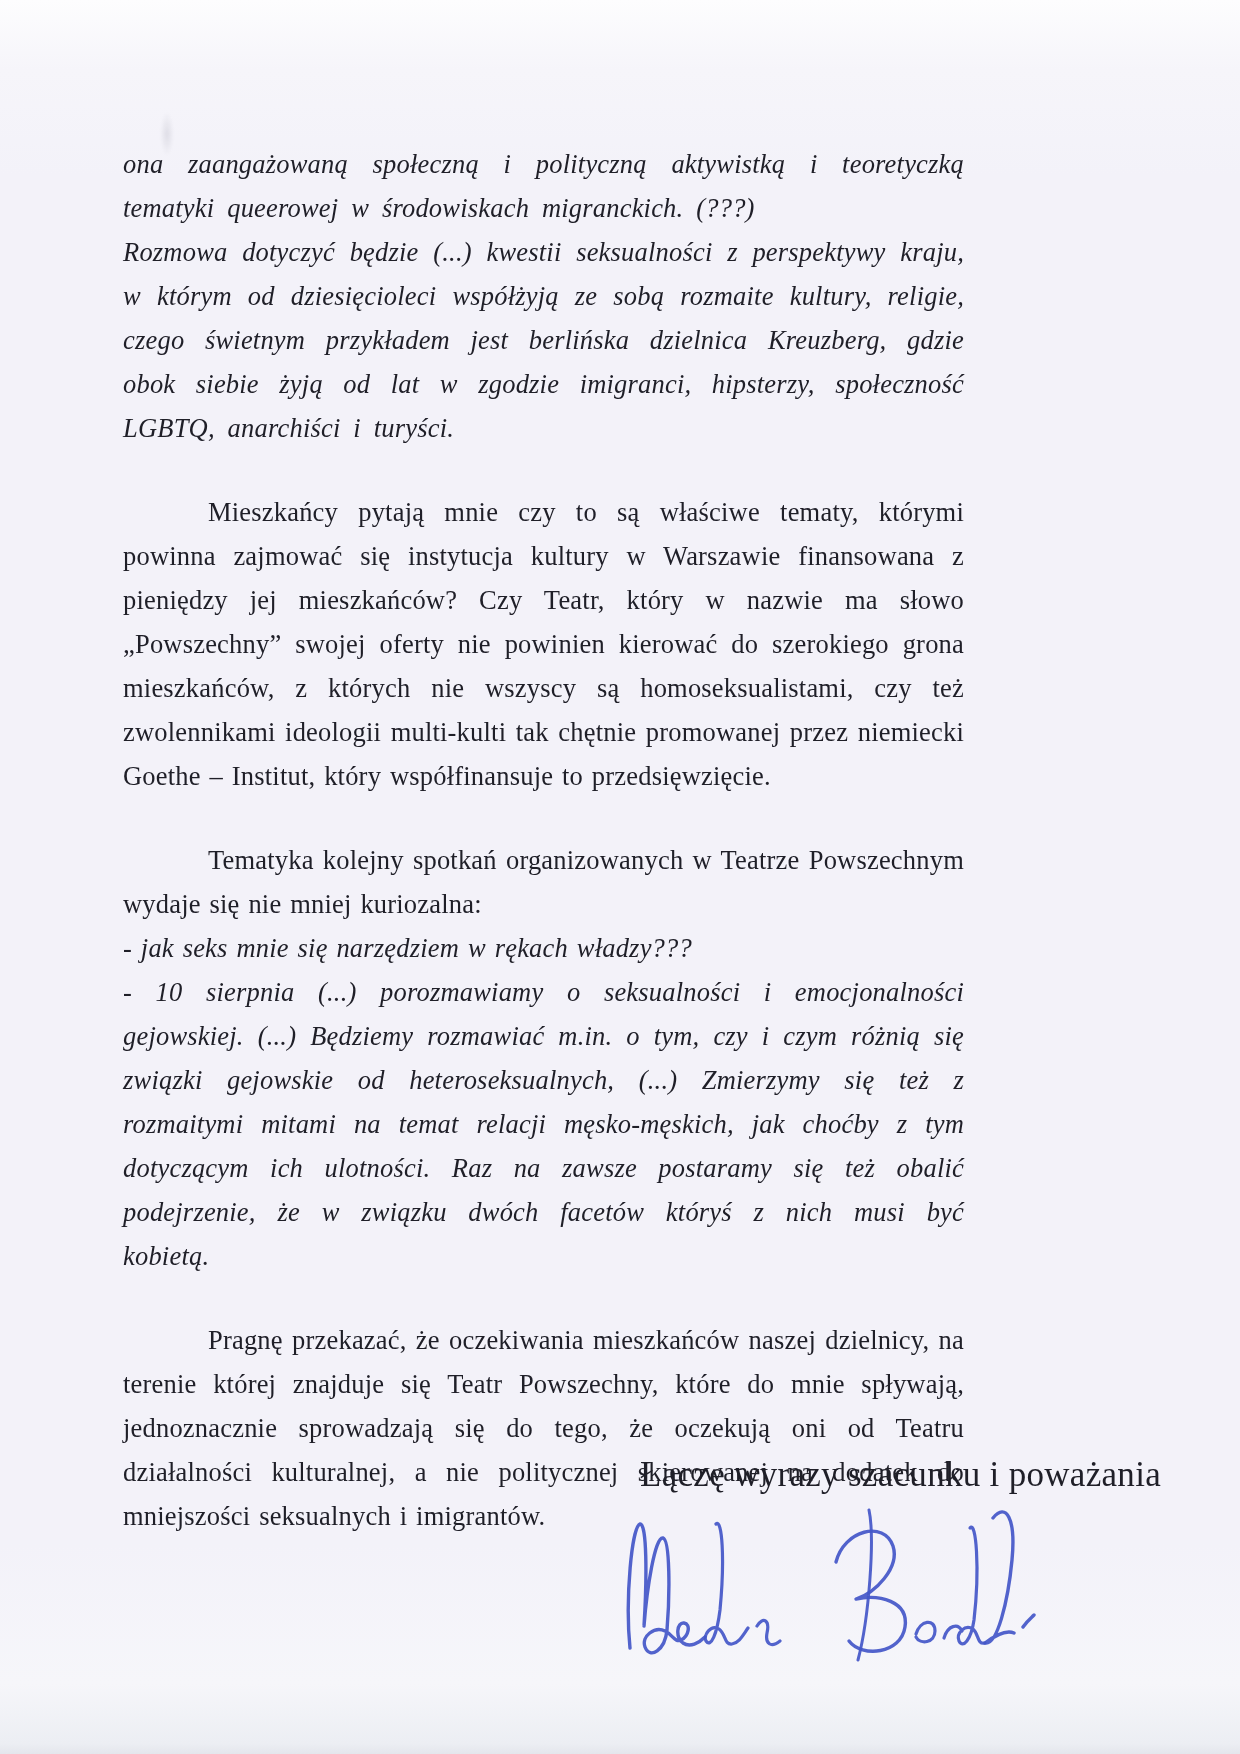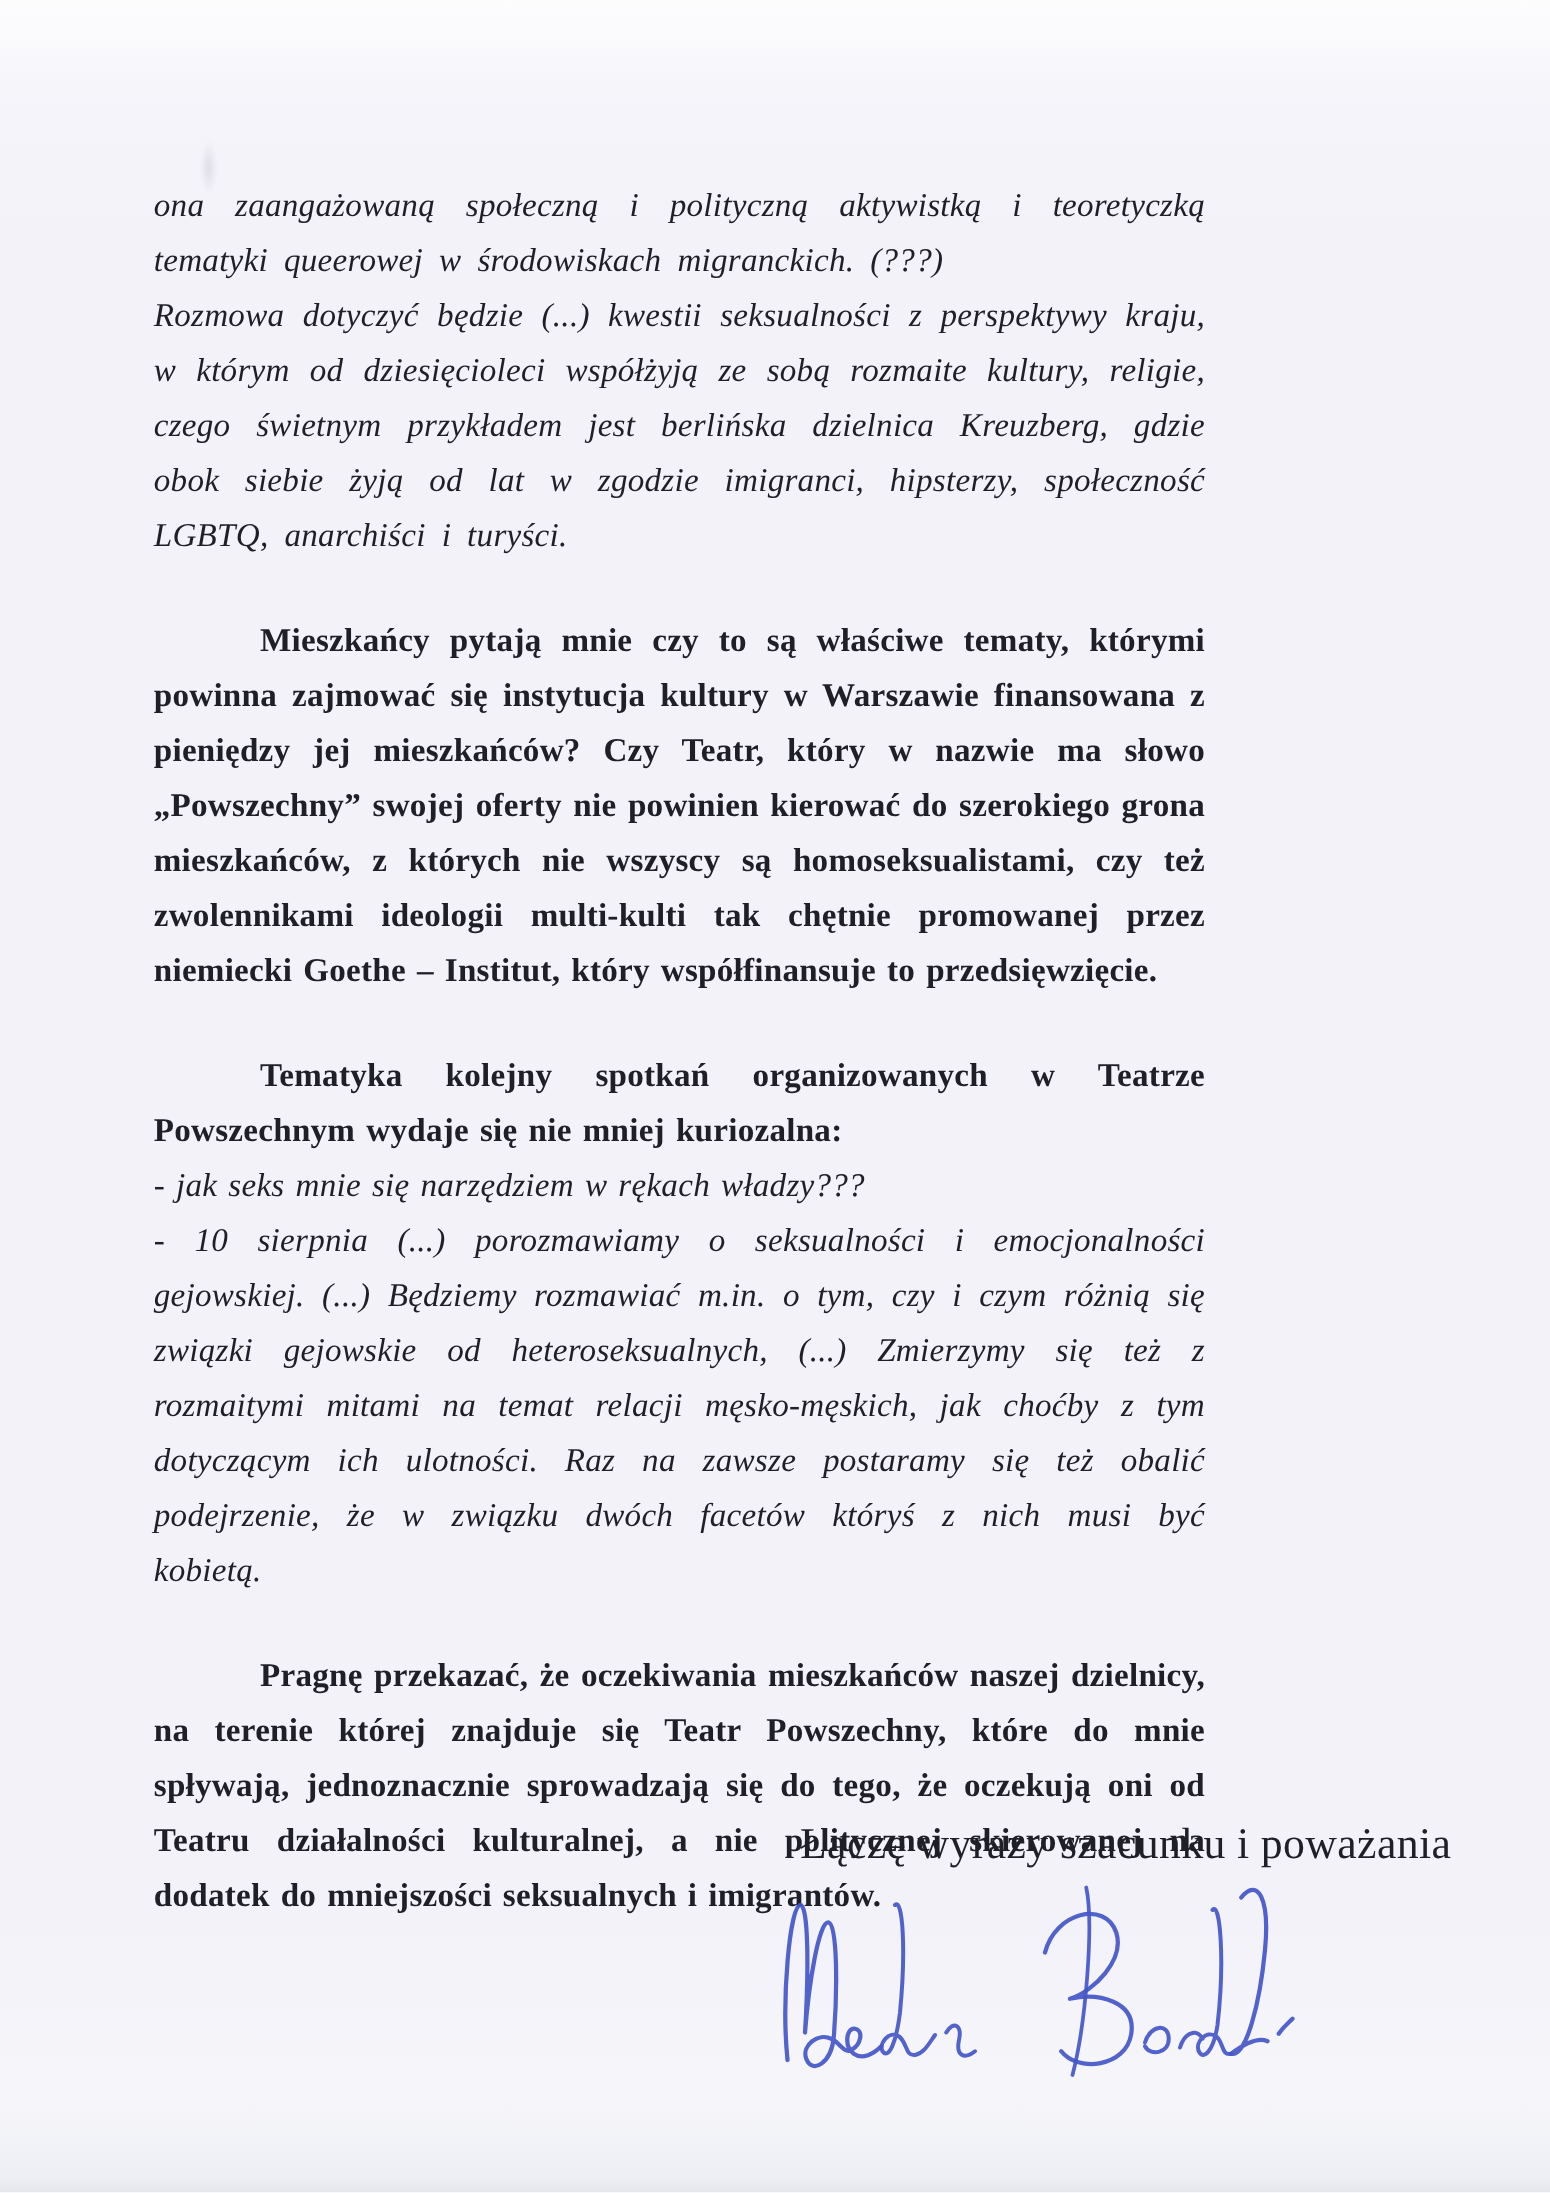--- a/index.html
+++ b/index.html
@@ -27,21 +27,21 @@
     position:absolute;
     left:123px;top:142px;width:841px;
     font-size:26.5px;line-height:44px;
     color:#1f1f28;
     text-align:justify;
     letter-spacing:.2px;
     word-spacing:2px;
   }
   .text-block p{margin:0;padding:0;}
   .text-block p.gap{margin-top:40px;}
-  .text-block p.indent{text-indent:85px;font-weight:bold;}
+  .text-block p.indent{text-indent:85px;}
   .text-block p.italic{font-style:italic;word-spacing:6px;}
   .text-block p.italic.tight{word-spacing:2px;}
   .closing{
     position:absolute;
     left:640px;top:1459px;
     font-size:35px;line-height:32px;
     color:#1f1f28;
     letter-spacing:.3px;
   }
   .signature-wrap{

